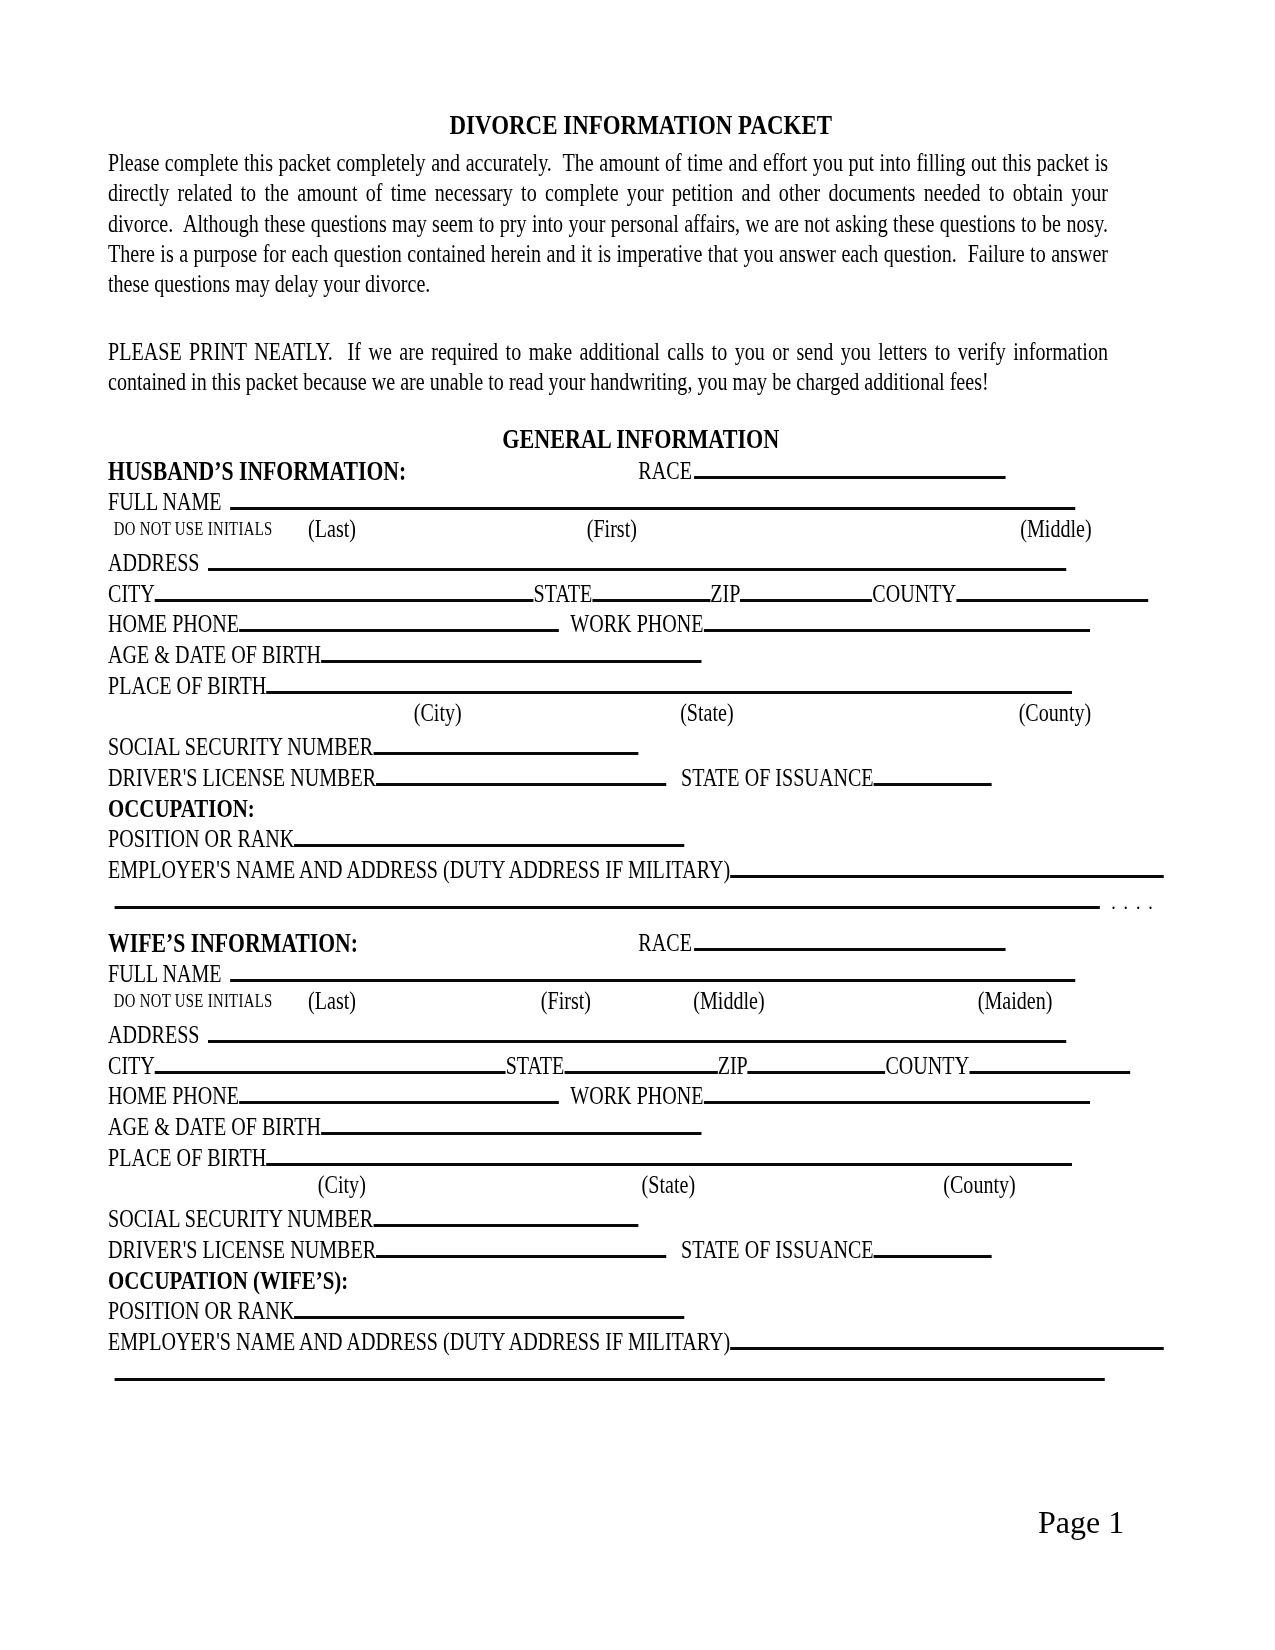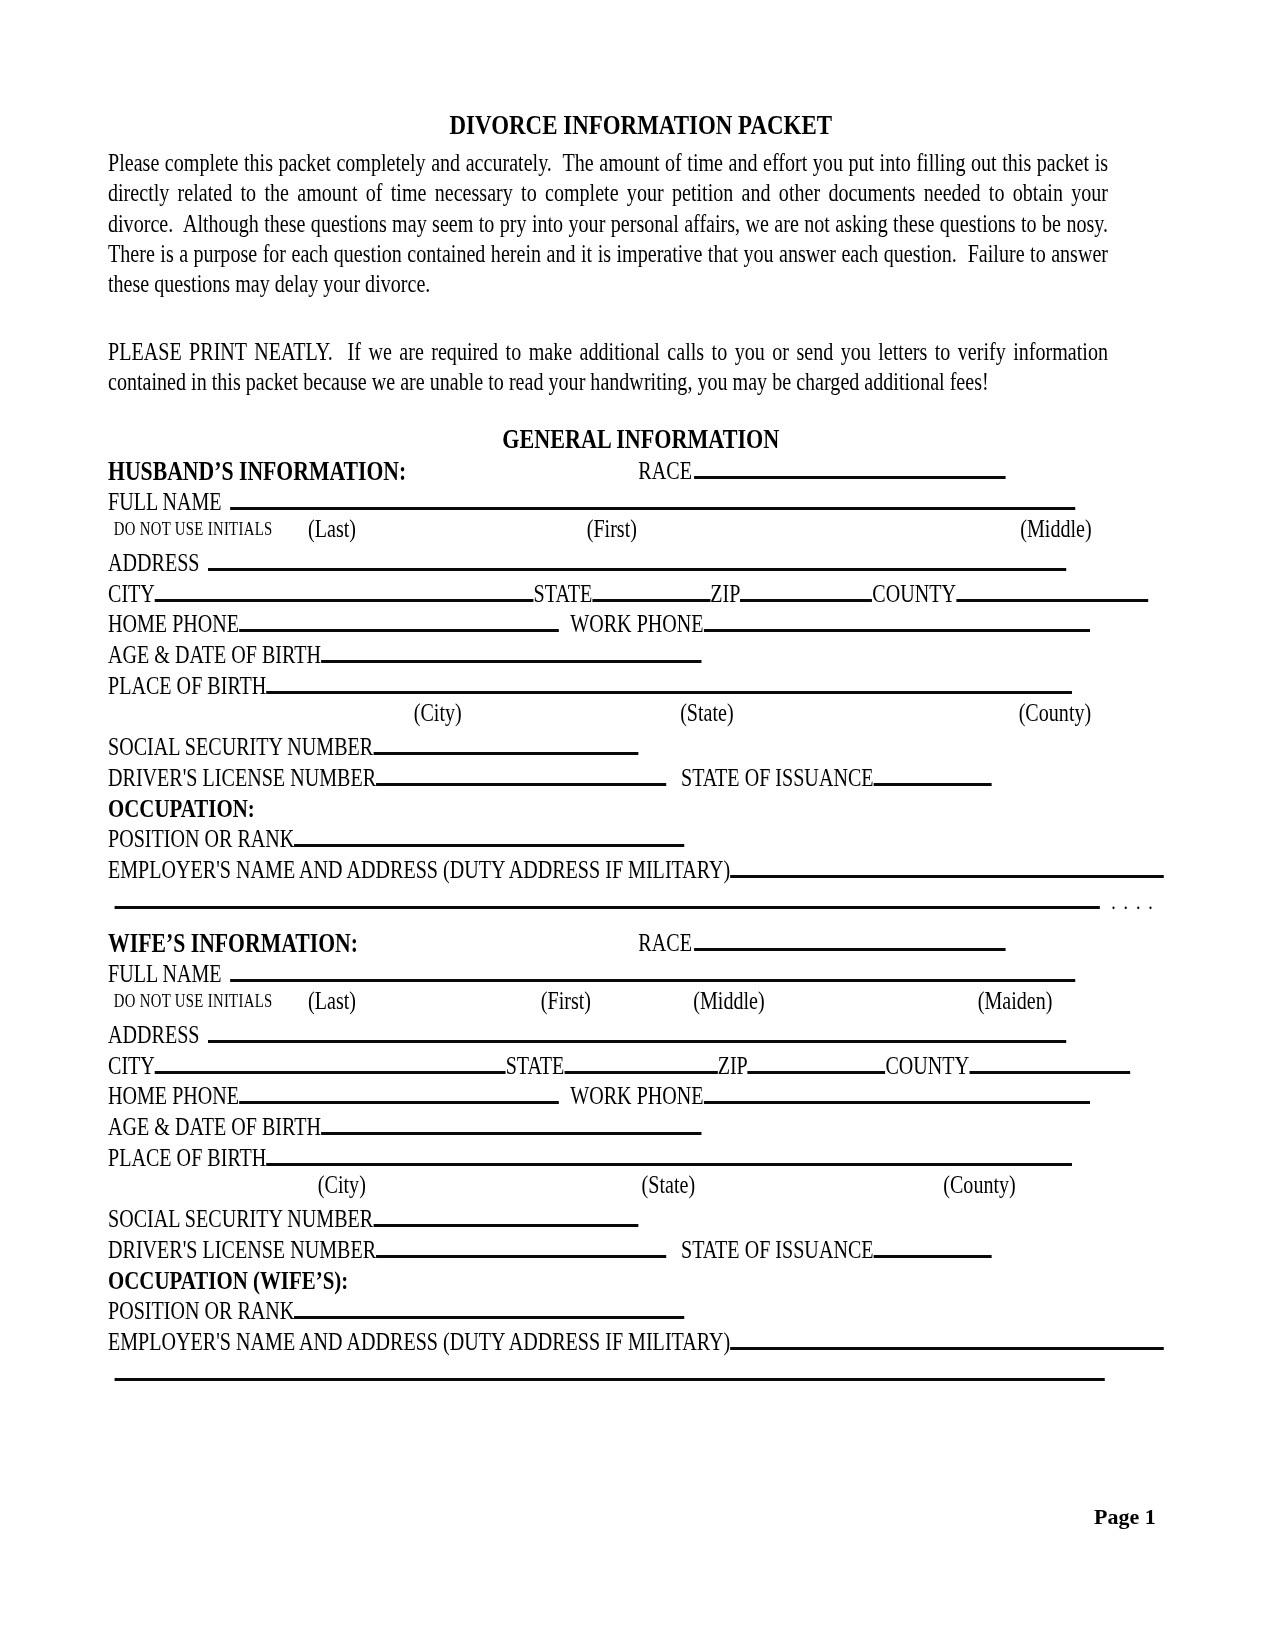--- a/index.html
+++ b/index.html
@@ -21,21 +21,21 @@
   .lbl{flex:0 0 auto;}
   .u{
     display:inline-block;height:20px;border-bottom:3px solid #0a0a0a;
     margin-bottom:-6px;flex:0 0 auto;
   }
   .u.fill{flex:1 1 auto;} .m10{margin-left:10px;} .m14{margin-left:14px;} .m18{margin-left:18px;}
   .ann{position:relative;}
   .ann span{position:absolute;bottom:4px;}
   .small-caps{font-size:18px;letter-spacing:0.4px;}
   .dots{margin-left:14px;font-size:22px;letter-spacing:2px;}
-  .pagenum{position:absolute;left:1094px;top:1504px;font-size:22px;font-weight:bold;}
+  .pagenum{position:absolute;left:1038px;top:1504px;font-size:32px;}
 </style>
 </head>
 <body>
 
 <div class="sec" style="top:110px;">
   <div class="title">DIVORCE INFORMATION PACKET</div>
   <p class="para">Please complete this packet completely and accurately.  The amount of time and effort you put into filling out this packet is directly related to the amount of time necessary to complete your petition and other documents needed to obtain your divorce.  Although these questions may seem to pry into your personal affairs, we are not asking these questions to be nosy.  There is a purpose for each question contained herein and it is imperative that you answer each question.  Failure to answer these questions may delay your divorce.</p>
   <p class="para" style="margin-top:38px;">PLEASE PRINT NEATLY.  If we are required to make additional calls to you or send you letters to verify information contained in this packet because we are unable to read your handwriting, you may be charged additional fees!</p>
 </div>
 

